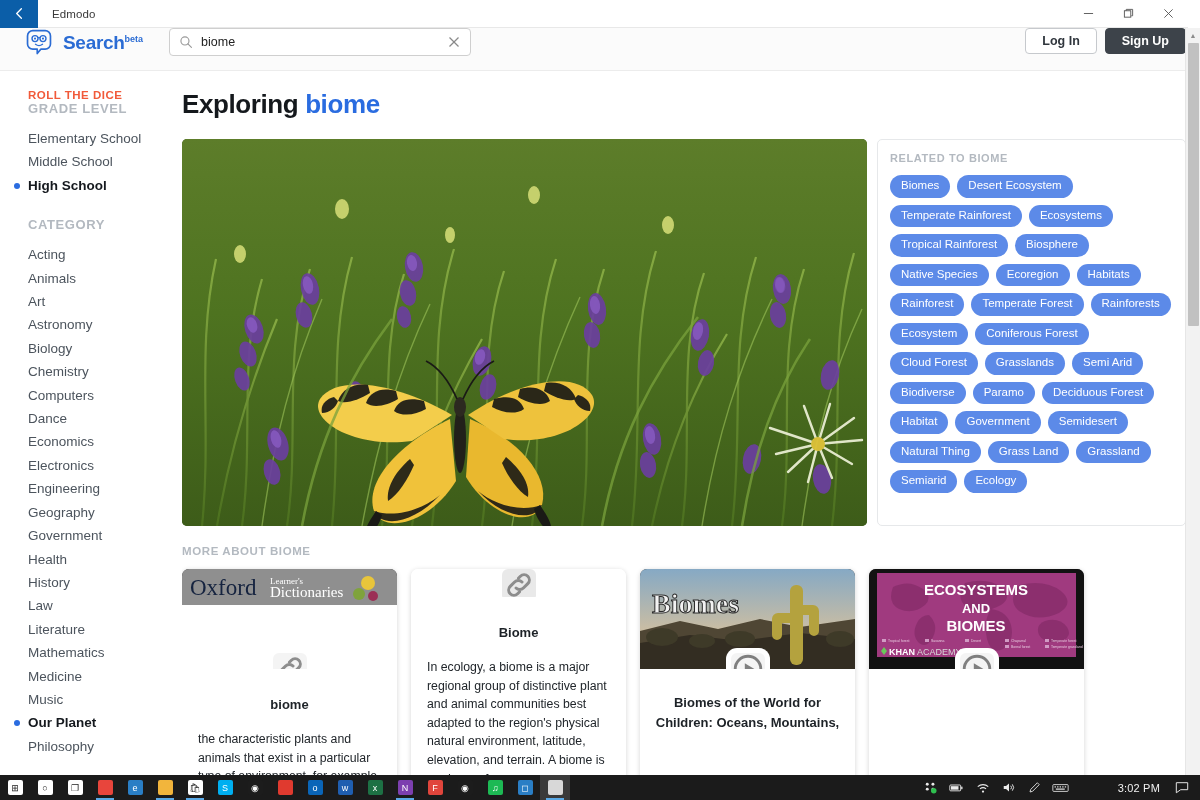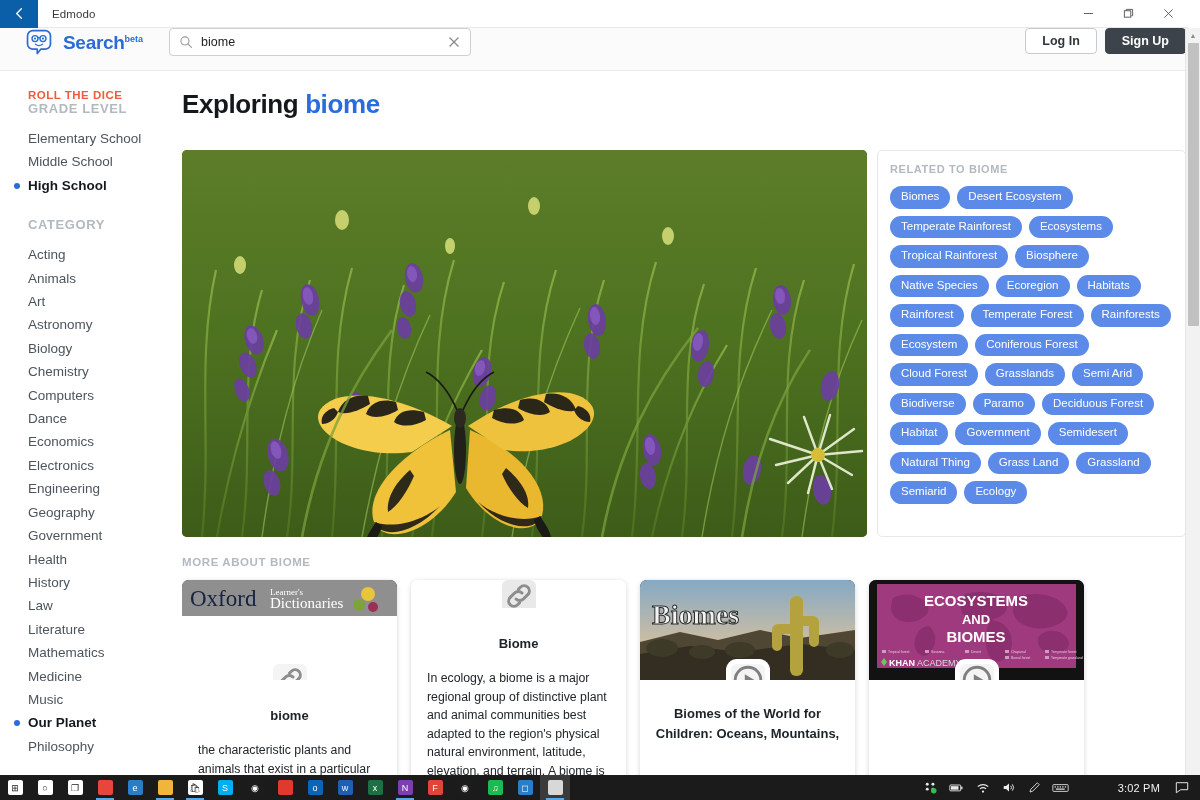--- a/index.html
+++ b/index.html
@@ -107,21 +107,21 @@
   .side-item.active { color: #15191e; font-weight: bold; }
   .side-item.active::before {
     content: ""; position: absolute; left: -14px; top: 9px;
     width: 6px; height: 6px; border-radius: 50%; background: #2a6ce0;
   }
 
   
   .main { flex: 1; padding: 18px 14px 0 0; overflow: hidden; }
   .page-title {
     font-size: 26px; font-weight: bold; color: #14181c;
-    letter-spacing: -.4px; margin-bottom: 30px;
+    letter-spacing: -.4px; margin-bottom: 19px;
   }
   .page-title .kw { color: #2a6ce0; }
 
   .row-top { display: flex; gap: 10px; }
 
   
   .hero {
     width: 685px; height: 387px; flex: none; border-radius: 5px;
     overflow: hidden; position: relative;
     background: #3f5c1c;

